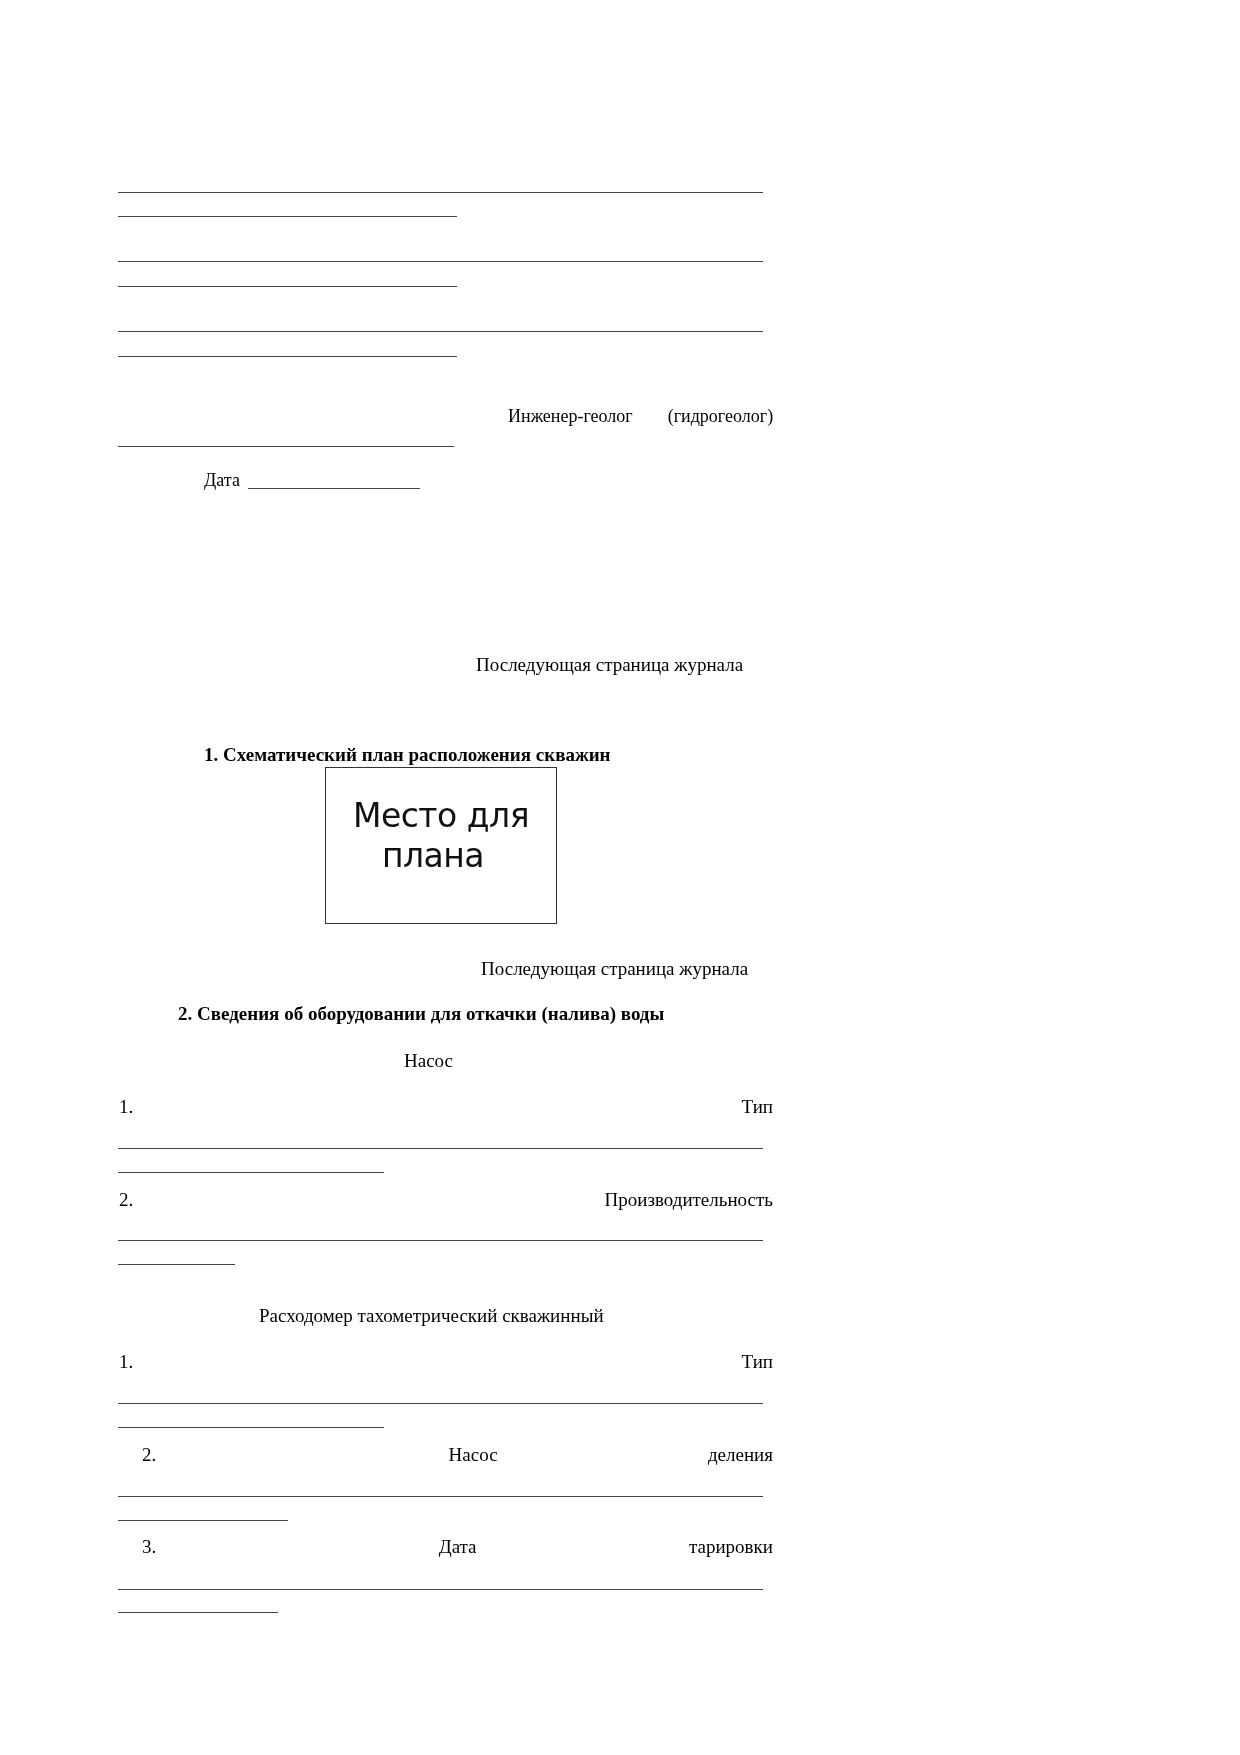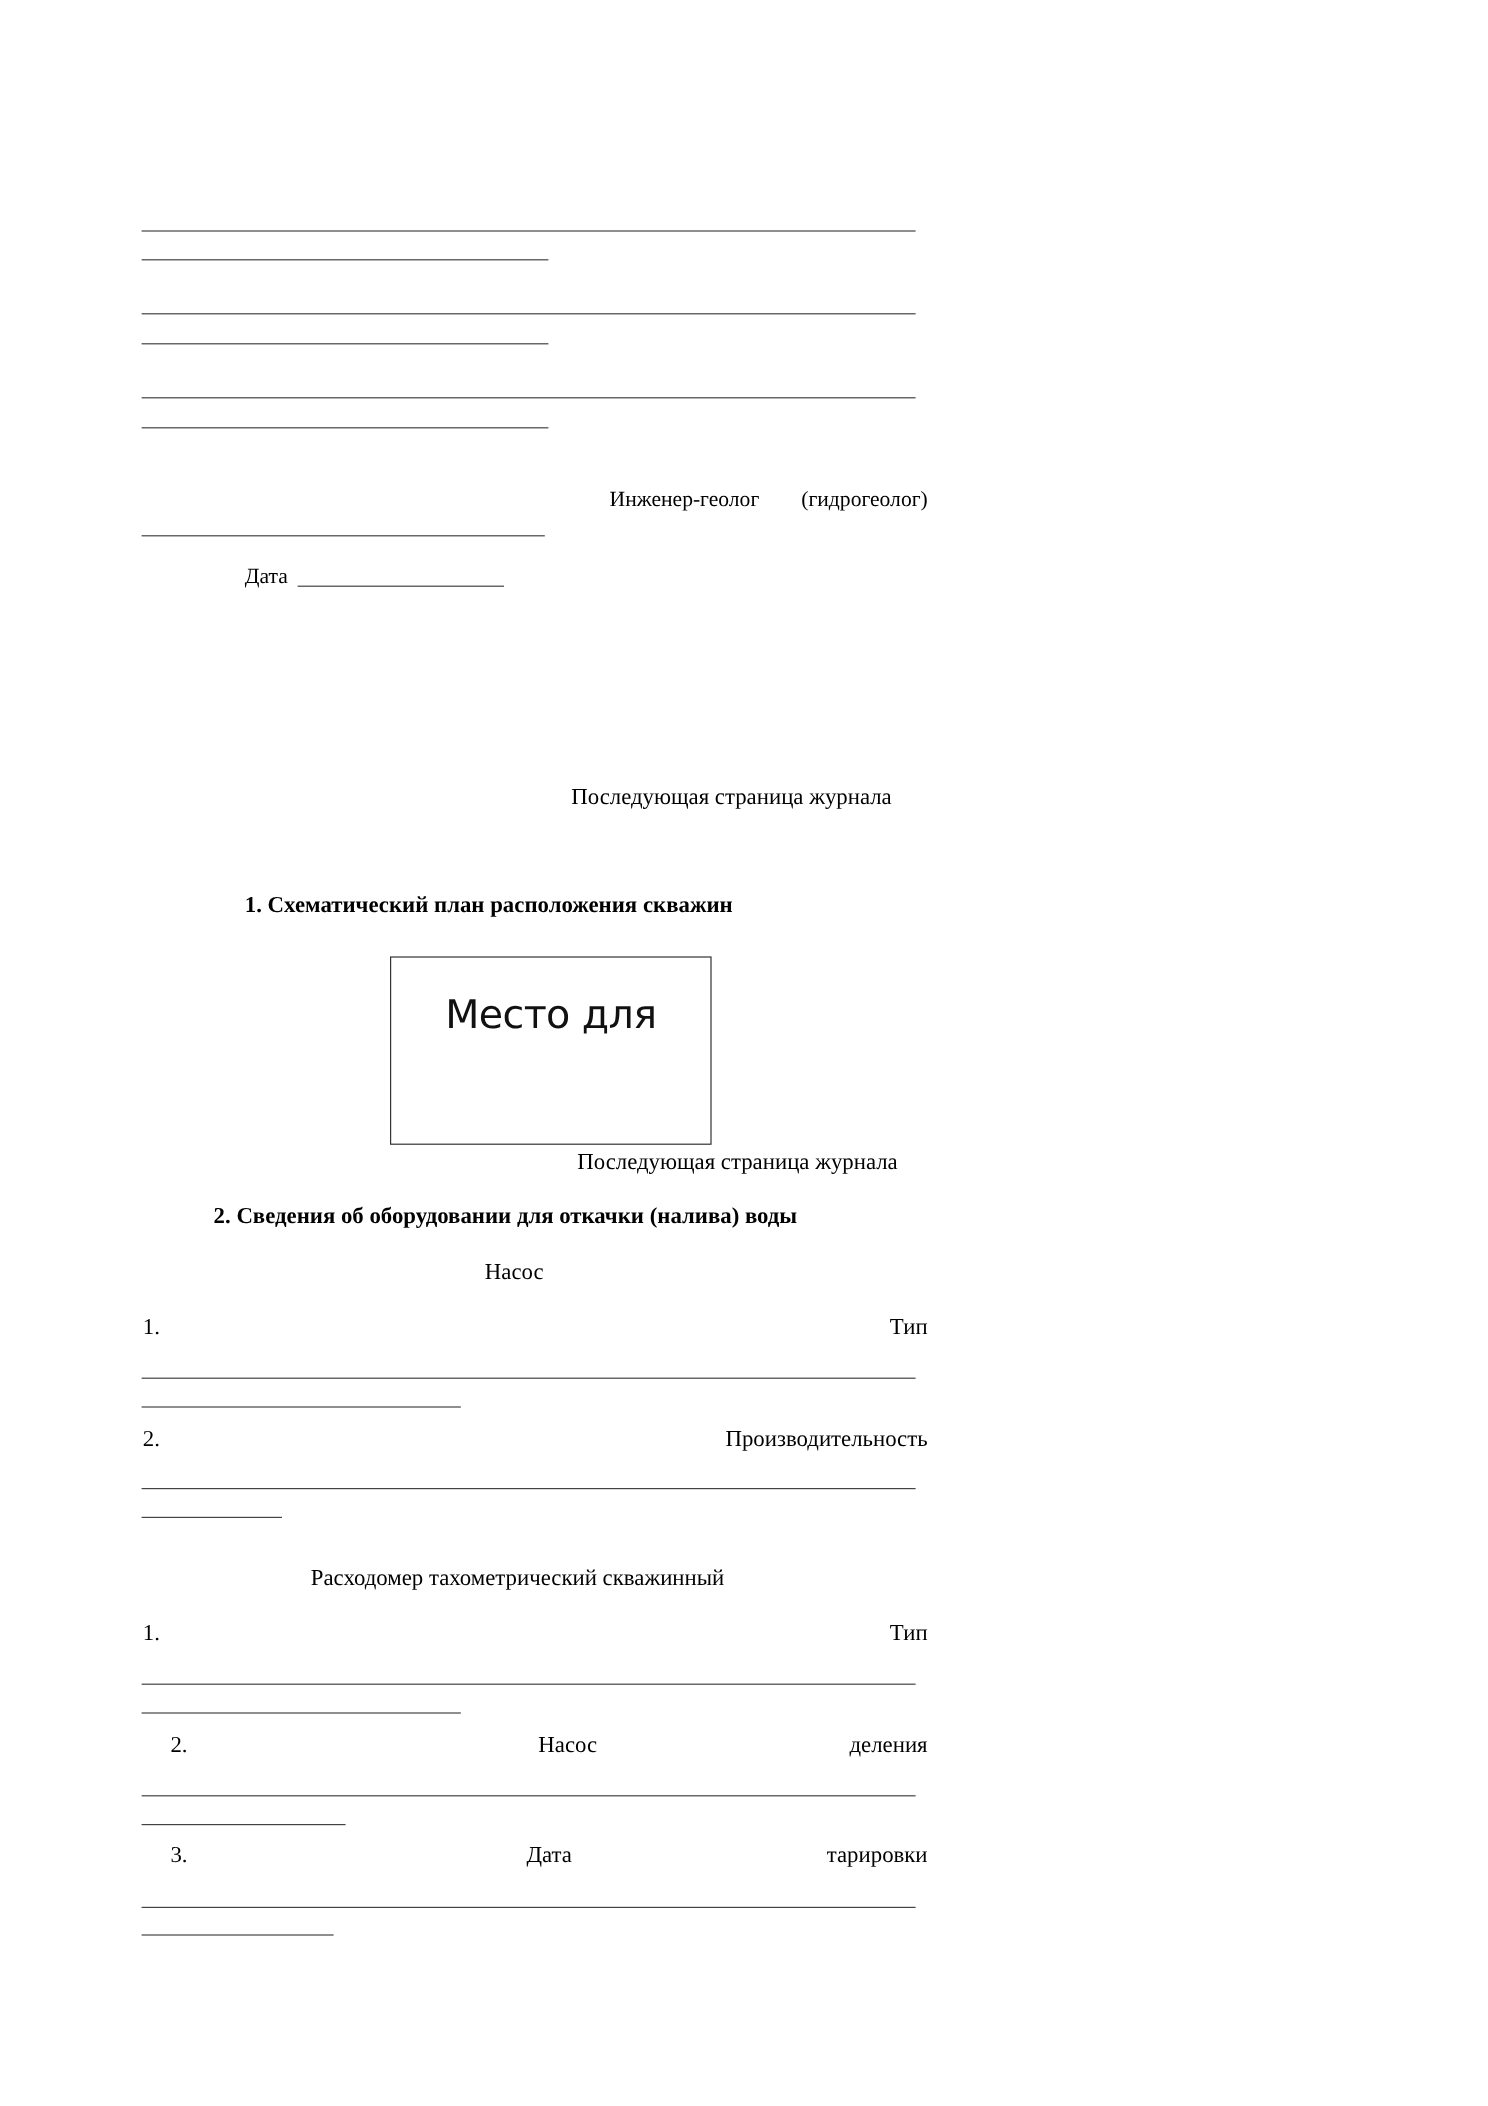--- a/index.html
+++ b/index.html
@@ -4,21 +4,21 @@
 <style>
   html, body { margin:0; padding:0; background:#ffffff; }
   body { width:1240px; height:1755px; position:relative; overflow:hidden;
          font-family:"Liberation Serif", serif; color:#000; }
   .abs { position:absolute; white-space:nowrap; }
   .txt { font-size:19px; line-height:22px; }
   .small { font-size:18px; }
   .bold { font-weight:bold; }
   .rule { position:absolute; height:0; border-top:1.5px solid #444; }
   .row { position:absolute; left:119px; width:654px; display:flex; justify-content:space-between; font-size:19px; line-height:22px; }
-  .plan-box { position:absolute; left:325px; top:797px; width:268px; height:157px; border:1.5px solid #333; box-sizing:border-box; }
+  .plan-box { position:absolute; left:325px; top:767px; width:232px; height:157px; border:1.5px solid #333; box-sizing:border-box; }
   .plan-text { position:absolute; left:0; top:28px; width:100%; text-align:center; font-family:"DejaVu Sans", sans-serif; font-size:33px; line-height:40px; color:#111; letter-spacing:-0.5px; }
 </style>
 </head>
 <body>
 
 <div class="rule" style="left:118px; top:192px; width:645px;"></div>
 <div class="rule" style="left:118px; top:216px; width:339px;"></div>
 <div class="rule" style="left:118px; top:261px; width:645px;"></div>
 <div class="rule" style="left:118px; top:286px; width:339px;"></div>
 <div class="rule" style="left:118px; top:331px; width:645px;"></div>
@@ -33,20 +33,21 @@
 
 <div class="abs small" style="left:204px; top:470px;">Дата</div>
 <div class="rule" style="left:248px; top:488px; width:172px;"></div>
 
 <div class="abs txt" style="left:476px; top:654px;">Последующая страница журнала</div>
 <div class="abs txt bold" style="left:204px; top:700px;margin-top:44px;">1. Схематический план расположения скважин</div>
 
 <div class="plan-box">
   <div class="plan-text">
     <div>Место для</div>
+    <div style="margin-left:-16px;">плана</div>
   </div>
 </div>
 
 <div class="abs txt" style="left:481px; top:958px;">Последующая страница журнала</div>
 <div class="abs txt bold" style="left:178px; top:1003px;">2. Сведения об оборудовании для откачки (налива) воды</div>
 
 <div class="abs txt" style="left:404px; top:1050px;">Насос</div>
 
 <div class="row" style="top:1096px;">
   <span>1.</span>

